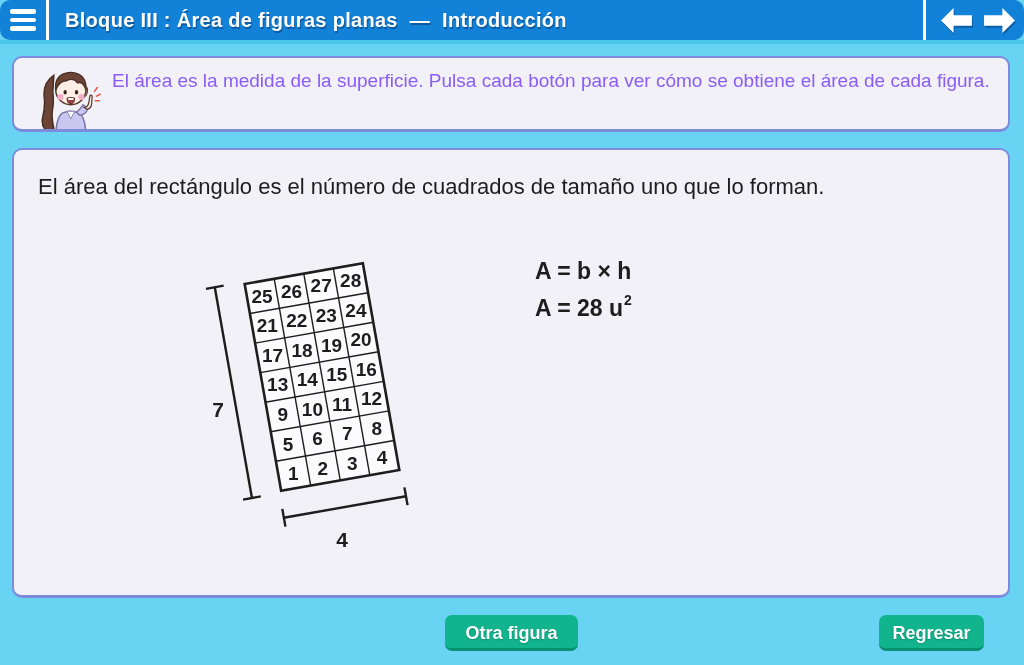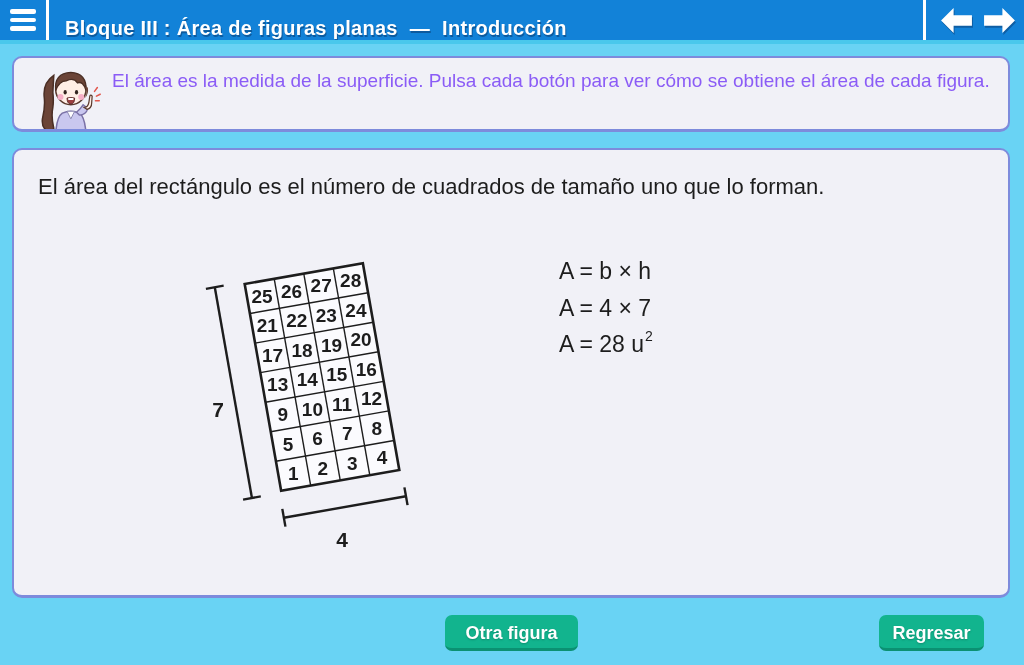--- a/index.html
+++ b/index.html
@@ -6,21 +6,21 @@
   body{
     width:1024px;height:665px;position:relative;overflow:hidden;
     background:var(--page-bg,#69d3f4);
     font-family:"Liberation Sans",sans-serif;
     -webkit-font-smoothing:antialiased;
   }
   
   .topbar{
     position:absolute;left:0;top:0;width:1024px;height:40px;
     background:var(--header-bg,#1282d8);
-    display:flex;align-items:flex-end;
+    display:flex;align-items:center;border-radius:10px;
   }
   .menu-btn{
     width:46px;height:40px;border:none;background:transparent;cursor:pointer;
     display:flex;align-items:center;justify-content:center;padding:0;
   }
   .menu-icon{display:flex;flex-direction:column;gap:4px;}
   .menu-icon i{display:block;width:26px;height:4.5px;background:#fff;border-radius:2px;}
   .v-sep{width:3px;height:40px;background:#fff;flex:0 0 auto;}
   .title{
     margin:0 0 0 16px;font-size:20px;font-weight:bold;color:#fff;
@@ -56,21 +56,21 @@
   .panel.main{top:148px;height:450px;}
   .desc{
     position:absolute;left:24px;top:24px;margin:0;
     font-size:22px;color:#1d1d1d;
   }
   
   .figure{position:absolute;left:188px;top:102px;width:240px;height:310px;}
   .figure text{font-family:"Liberation Sans",sans-serif;}
   
   .formulas{position:absolute;left:521px;top:100px;color:#1d1d1d;}
-  .formula{font-size:23px;font-weight:normal;line-height:31px;white-space:nowrap;margin-left:24px;}
+  .formula{font-size:23px;font-weight:bold;line-height:31px;white-space:nowrap;}
   .formula sup{font-size:14px;position:relative;top:-2px;margin-left:1px;}
   
   .green-btn{
     position:absolute;top:615px;height:36px;box-sizing:border-box;
     background:var(--button-green,#12b48e);
     border:none;border-bottom:3px solid var(--button-green-dark,#0b9172);
     border-radius:7px;color:#fff;font-family:"Liberation Sans",sans-serif;
     font-size:18px;font-weight:bold;cursor:pointer;
     text-shadow:0 1px 2px rgba(7,80,60,.4);padding:8px 10px;
   }
@@ -184,21 +184,20 @@
         <text x="91.31198710447437" y="221.4468657661106" dy="0.35em" text-anchor="middle" font-size="19" font-weight="bold" fill="#1d1d1d">1</text>
         <text x="120.8562196948406" y="216.23742043610267" dy="0.35em" text-anchor="middle" font-size="19" font-weight="bold" fill="#1d1d1d">2</text>
         <text x="150.40045228520685" y="211.02797510609477" dy="0.35em" text-anchor="middle" font-size="19" font-weight="bold" fill="#1d1d1d">3</text>
         <text x="179.9446848755731" y="205.81852977608685" dy="0.35em" text-anchor="middle" font-size="19" font-weight="bold" fill="#1d1d1d">4</text>
         <text x="16" y="158" dy="0.35em" text-anchor="middle" font-size="21" font-weight="bold" fill="#1d1d1d">7</text>
         <text x="140" y="288" dy="0.35em" text-anchor="middle" font-size="21" font-weight="bold" fill="#1d1d1d">4</text>
       </svg>
 
     <div class="formulas">
       <div class="formula"><span>A = b × h</span><sup></sup></div>
-      <div class="formula"><span>A = 4 × 7</span><sup></sup></div>
       <div class="formula"><span>A = 28 u</span><sup>2</sup></div>
     </div>
   </section>
 
   <button class="green-btn other">Otra figura</button>
   <button class="green-btn back">Regresar</button>
 
 </div>
 
 </body></html>

